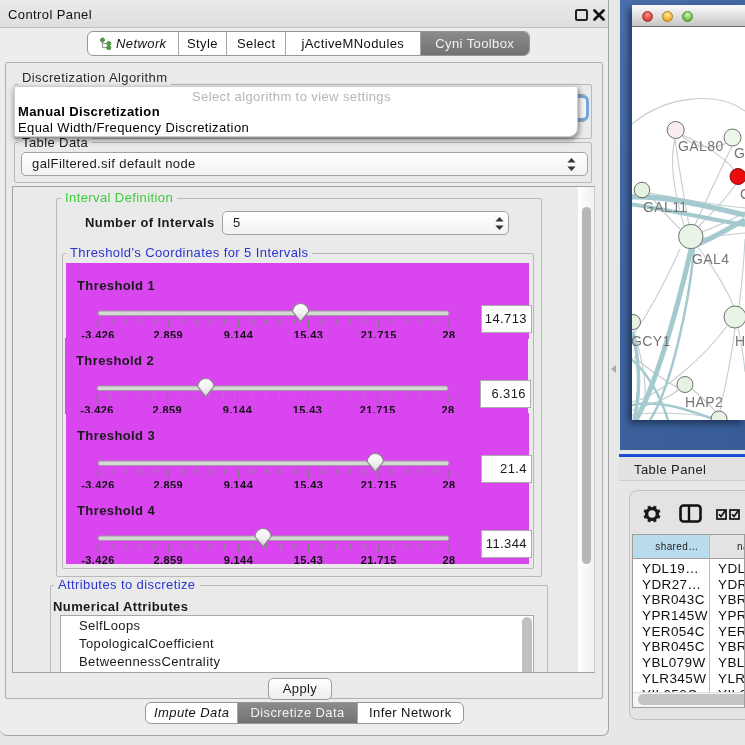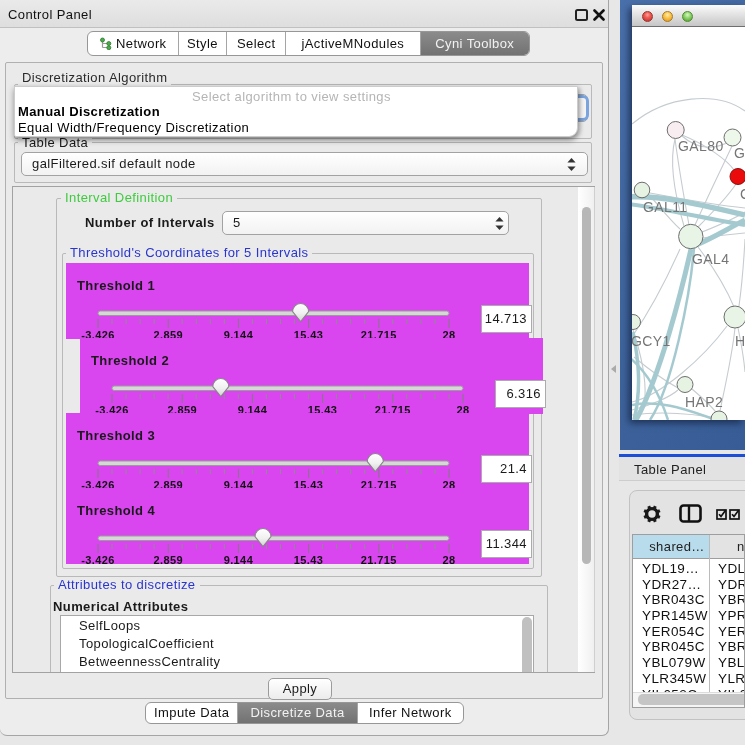--- a/index.html
+++ b/index.html
@@ -2,21 +2,21 @@
 <html><head><meta charset="utf-8"><title>cy</title><style>
 * { margin:0; padding:0; box-sizing:border-box; }
 html,body { width:745px; height:745px; overflow:hidden; }
 body { background:#e7e7e7; font-family:"Liberation Sans", sans-serif; font-size:13px; color:#1a1a1a; position:relative; letter-spacing:0.4px; }
 .abs { position:absolute; }
 #win { left:0; top:0; width:609px; height:736px; background:#ededed; border:1px solid #a5a5a5; border-top:none; border-left:none; border-radius:0 0 7px 7px; }
 #titlebar { left:0; top:0; width:608px; height:28px; background:linear-gradient(#eaeaea,#dedede); border-bottom:1px solid #c0c0c0; }
 #titlebar .t { position:absolute; left:8px; top:7px; font-size:13px; color:#111; }
 .seg { display:flex; background:#fff; border:1px solid #979797; border-radius:6px; overflow:hidden; }
 .seg .s { text-align:center; line-height:23px; font-size:13px; color:#111; border-left:1px solid #a5a5a5; white-space:nowrap; }
-.seg .s:first-child { border-left:none; }
+.seg .s:first-child { border-left:none;font-style:italic; }
 .seg .sel { background:linear-gradient(#8b8b8b,#727272); color:#f2f2f2; }
 #cpanel { left:5px; top:62px; width:598px; height:637px; background:#eaeaea; border:1px solid #b0b0b0; border-radius:2px; }
 .gbox { position:absolute; border:1px solid #b9b9b9; border-radius:2px; }
 .gtitle { position:absolute; background:#eaeaea; padding:0 4px; font-size:13px; line-height:14px; }
 .combo { position:absolute; background:linear-gradient(#ffffff,#f2f2f2); border:1px solid #a2a2a2; border-radius:5px; }
 .combo .ct { position:absolute; left:10px; top:0; line-height:22px; font-size:13px; }
 #scrollpane { left:12px; top:186px; width:583px; height:487px; border:1px solid #a2a2a2; background:#eaeaea; overflow:hidden; }
 .blab { position:absolute; left:4px; top:8px; font-weight:bold; font-size:13px; }
 .tbox { position:absolute; border:7px solid #d946ef; background:#d946ef; }
 .vfield { position:absolute; left:408px; top:35px; width:51px; height:28px; background:#fff; border:1px solid #ababab; line-height:25px; text-align:right; padding-right:4px; font-size:13px; }
@@ -24,21 +24,21 @@
 #popup div { position:absolute; white-space:nowrap; }
 .btn { position:absolute; background:linear-gradient(#ffffff,#ececec); border:1px solid #9b9b9b; border-radius:5px; text-align:center; font-size:13px; }
 #bluewin { left:620px; top:0; width:125px; height:450px; background:linear-gradient(125deg,#4a70ab 0%,#40669f 45%,#385c95 100%); }
 #macwin { position:absolute; left:12px; top:5px; width:113px; height:415px; background:#fff; box-shadow:-3px 3px 7px rgba(8,18,40,0.6); }
 #mactb { position:absolute; left:0; top:0; width:113px; height:22px; background:linear-gradient(#fbfbfb 0%,#e3e3e3 45%,#c6c6c6 100%); border-bottom:1px solid #6e6e6e; }
 .light { position:absolute; top:5.5px; width:11px; height:11px; border-radius:50%; }
 #canvas { position:absolute; left:0; top:22px; width:113px; height:393px; background:#fff; overflow:hidden; }
 #tpbar { left:619px; top:454px; width:126px; height:27px; background:#e2e2e2; border-top:3px solid #1d4ed8; border-bottom:1px solid #cdcdcd; }
 #tblbox { left:629px; top:490px; width:130px; height:230px; background:#e3e3e3; border:1px solid #c2c2c2; border-radius:8px; }
 #tframe { left:632px; top:534px; width:113px; height:174px; border:1px solid #9e9e9e; background:#fff; overflow:hidden; }
-.hdr { position:absolute; top:0; height:24px; line-height:24px; font-size:13px; color:#222; }
+.hdr { position:absolute; top:0; height:24px; line-height:24px; font-size:10px; color:#222; }
 .row { position:absolute; width:200px; height:16px; line-height:16px; font-size:13.5px; color:#111; white-space:nowrap; }
 </style></head><body>
 
 <div id="win" class="abs"></div>
 <div id="titlebar" class="abs">
     <span class="t">Control Panel</span>
 <div style="position:absolute;left:575px;top:9px;width:13px;height:12px;border:2px solid #222;border-radius:2.5px"></div>
 <svg width="12" height="12" style="position:absolute;left:593px;top:9px">
       <path d="M1.5 1.5 L10.5 10.5 M10.5 1.5 L1.5 10.5" stroke="#111" stroke-width="2.6" stroke-linecap="round"></path>
     </svg>
@@ -122,21 +122,21 @@
         <text x="25.0" y="42" text-anchor="middle" font-size="11" font-weight="bold" fill="#111" font-family="Liberation Sans, sans-serif">-3.426</text>
         <text x="95.2" y="42" text-anchor="middle" font-size="11" font-weight="bold" fill="#111" font-family="Liberation Sans, sans-serif">2.859</text>
         <text x="165.4" y="42" text-anchor="middle" font-size="11" font-weight="bold" fill="#111" font-family="Liberation Sans, sans-serif">9.144</text>
         <text x="235.6" y="42" text-anchor="middle" font-size="11" font-weight="bold" fill="#111" font-family="Liberation Sans, sans-serif">15.43</text>
         <text x="305.8" y="42" text-anchor="middle" font-size="11" font-weight="bold" fill="#111" font-family="Liberation Sans, sans-serif">21.715</text>
         <text x="376.0" y="42" text-anchor="middle" font-size="11" font-weight="bold" fill="#111" font-family="Liberation Sans, sans-serif">28</text>
         <path d="M 219.6 14.5 A 8 8 0 1 1 235.6 14.5 L 227.6 24.5 Z" fill="url(#tg)" stroke="#868686" stroke-width="1.1"></path>
       </svg>
       <div class="vfield">14.713</div>
     </div>
-<div class="tbox" style="left:67px;top:151px;width:463px;height:76px">
+<div class="tbox" style="left:52px;top:151px;width:463px;height:76px">
       <div class="blab">Threshold 2</div>
       <svg width="465" height="50" style="position:absolute;left:0;top:27">
         <defs>
           <linearGradient id="tg" x1="0" y1="0" x2="0" y2="1">
             <stop offset="0" stop-color="#ffffff"></stop>
             <stop offset="0.55" stop-color="#f0f0f0"></stop>
             <stop offset="1" stop-color="#d2d2d2"></stop>
           </linearGradient>
         </defs>
         <rect x="25.0" y="14" width="351.0" height="4.5" rx="2.2" fill="#d7d7d7" stroke="#9b9b9b" stroke-width="1"></rect>

